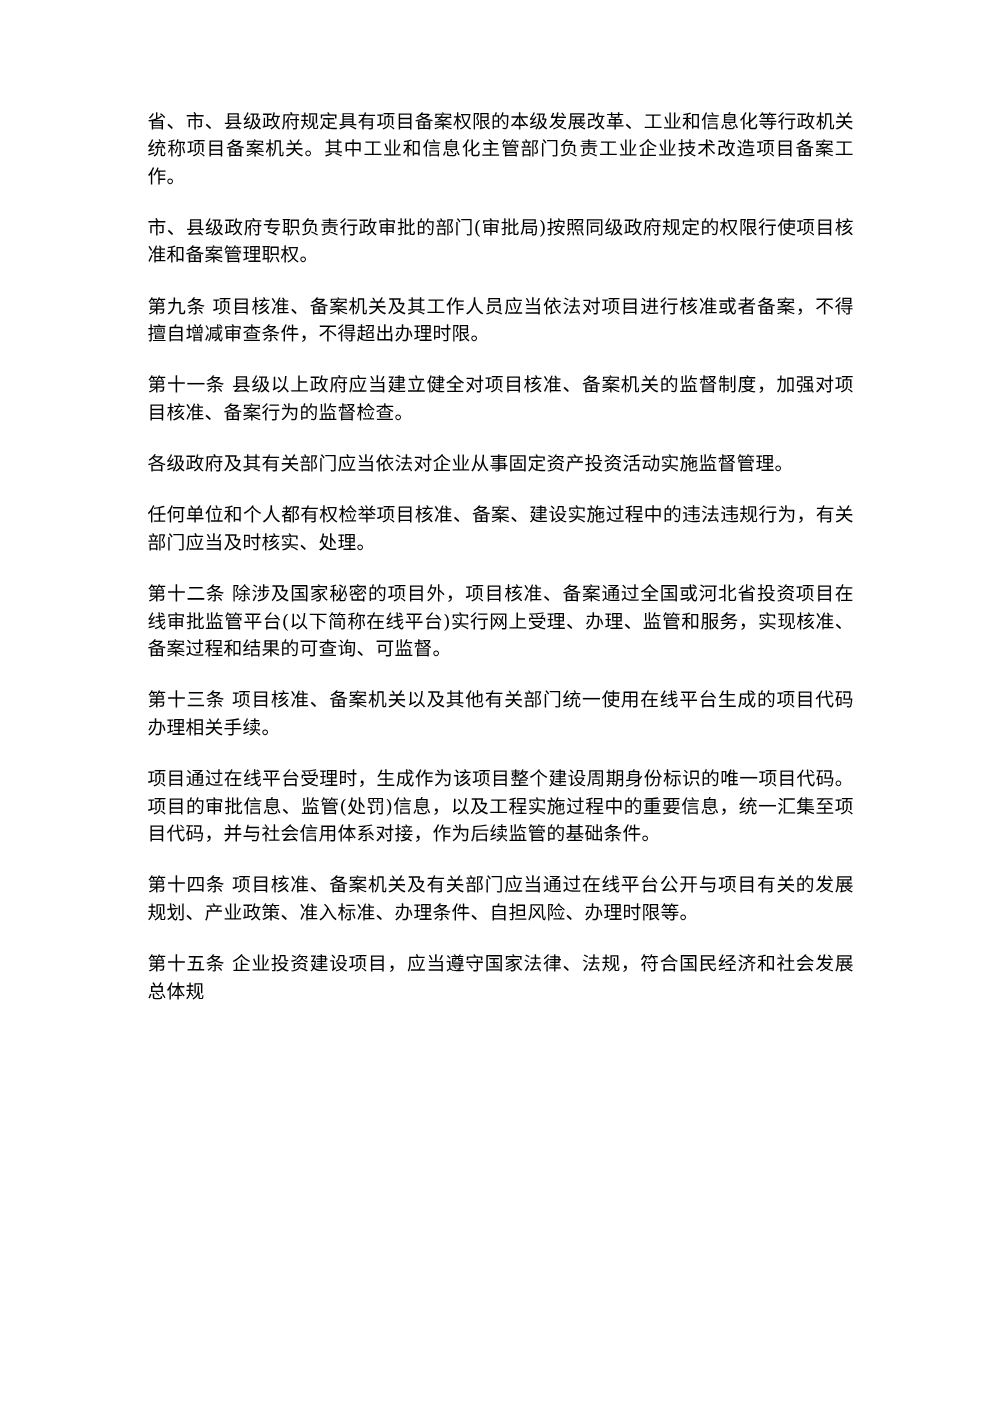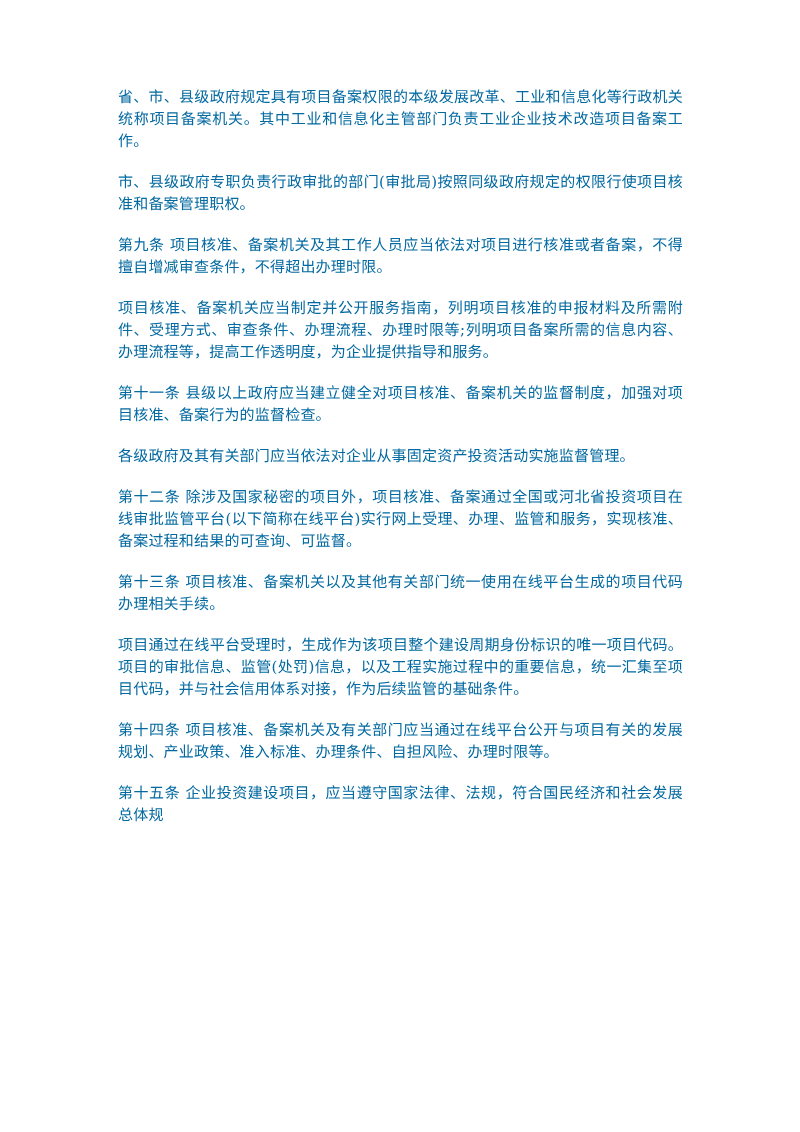--- a/index.html
+++ b/index.html
@@ -17,35 +17,35 @@
     width: 800px;
     height: 1132px;
     padding: 86px 117px 0 118px;
     background: #ffffff;
   }
   .doc-page p.para {
     margin: 0 0 19px 0;
     font-family: "DejaVu Serif", "Liberation Serif", serif;
     font-size: 15px;
     line-height: 22px;
-    color: #0369a1;
+    color: #000000;
     text-align: justify;
     text-justify: inter-ideograph;
     word-break: break-all;
     letter-spacing: 0.2px;
   }
 </style>
 </head>
 <body>
 
 <div class="doc-page">
   <p class="para">省、市、县级政府规定具有项目备案权限的本级发展改革、工业和信息化等行政机关统称项目备案机关。其中工业和信息化主管部门负责工业企业技术改造项目备案工作。</p>
   <p class="para">市、县级政府专职负责行政审批的部门(审批局)按照同级政府规定的权限行使项目核准和备案管理职权。</p>
   <p class="para">第九条 项目核准、备案机关及其工作人员应当依法对项目进行核准或者备案，不得擅自增减审查条件，不得超出办理时限。</p>
-  <p class="para">项目核准、备案机关应当制定并公开服务指南，列明项目核准的申报材料及所需附件、受理方式、审查条件、办理流程、办理时限等;列明项目备案所需的信息内容、办理流程等，提高工作透明度，为企业提供指导和服务。</p>
   <p class="para">第十一条 县级以上政府应当建立健全对项目核准、备案机关的监督制度，加强对项目核准、备案行为的监督检查。</p>
   <p class="para">各级政府及其有关部门应当依法对企业从事固定资产投资活动实施监督管理。</p>
+  <p class="para">任何单位和个人都有权检举项目核准、备案、建设实施过程中的违法违规行为，有关部门应当及时核实、处理。</p>
   <p class="para">第十二条 除涉及国家秘密的项目外，项目核准、备案通过全国或河北省投资项目在线审批监管平台(以下简称在线平台)实行网上受理、办理、监管和服务，实现核准、备案过程和结果的可查询、可监督。</p>
   <p class="para">第十三条 项目核准、备案机关以及其他有关部门统一使用在线平台生成的项目代码办理相关手续。</p>
   <p class="para">项目通过在线平台受理时，生成作为该项目整个建设周期身份标识的唯一项目代码。项目的审批信息、监管(处罚)信息，以及工程实施过程中的重要信息，统一汇集至项目代码，并与社会信用体系对接，作为后续监管的基础条件。</p>
   <p class="para">第十四条 项目核准、备案机关及有关部门应当通过在线平台公开与项目有关的发展规划、产业政策、准入标准、办理条件、自担风险、办理时限等。</p>
   <p class="para">第十五条 企业投资建设项目，应当遵守国家法律、法规，符合国民经济和社会发展总体规</p>
 </div>
 
 </body></html>

